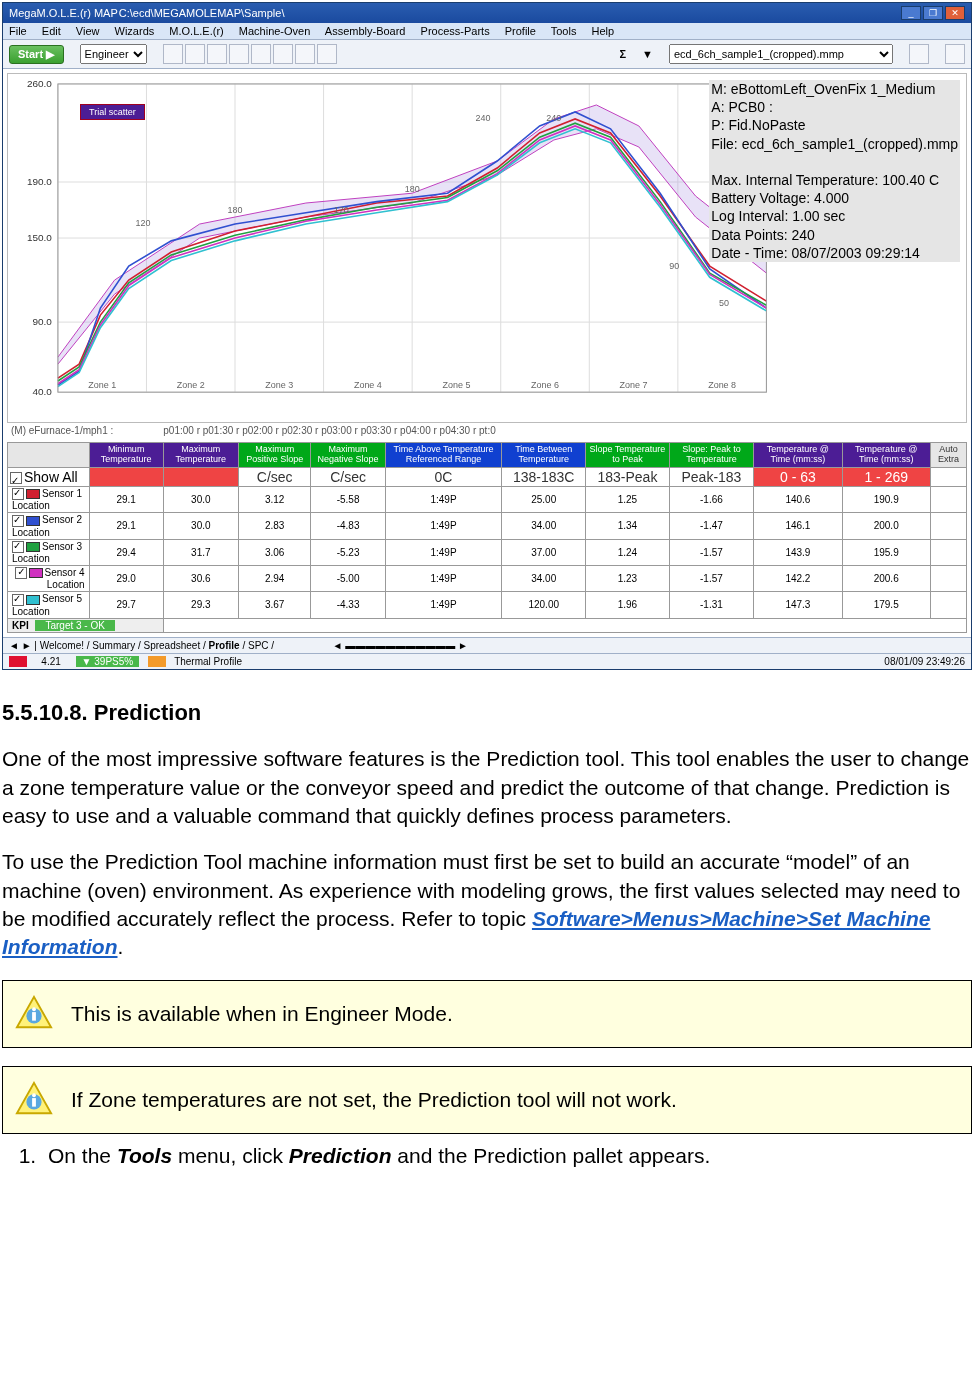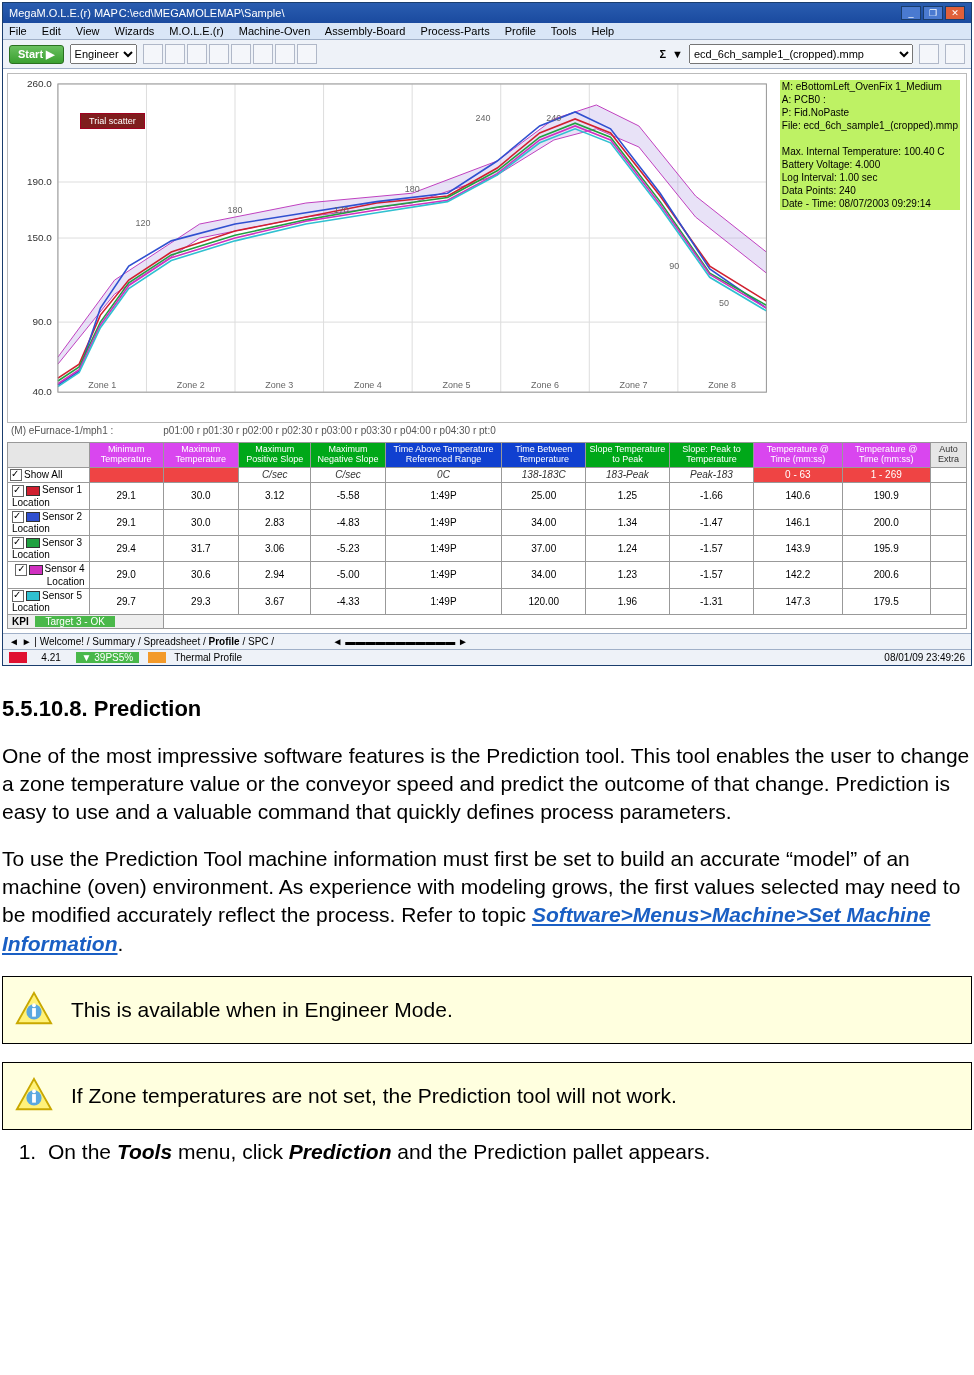--- a/index.html
+++ b/index.html
@@ -41,21 +41,21 @@
     padding: 2px 6px;
     border-bottom: 1px solid #a0b0c8;
   }
   .menu-bar span { margin-right: 12px; }
   .toolbar {
     background: #eef2f8;
     padding: 4px 6px;
     border-bottom: 1px solid #a0b0c8;
     display: flex;
     align-items: center;
-    gap: 6px;
+    gap: 16px;
     font-size: 11px;
     justify-content: space-between;
   }
   .tb-btn {
     background: linear-gradient(#6ac060,#3aa030);
     border: 1px solid #2a7020;
     color: #fff;
     font-weight: bold;
     padding: 2px 8px;
     font-size: 11px;
@@ -81,53 +81,53 @@
     position:relative;
     height:350px;
     background:#fff;
   }
   svg.chart-svg { width:100%; height:100%; display:block; }
   .y-tick { font-size:10px; fill:#333; }
   .zone-lbl { font-size:9px; fill:#666; }
   .legend-box {
     position:absolute;
     top:6px; right:6px;
-    font-size:10px;
-    background:#bef264;
+    font-size:14px;
+    background:#e5e5e5;
     line-height:1.3;
   }
   .legend-box div { white-space:nowrap; padding:0 2px;}
   .redbox {
     position:absolute;
-    top:39px; left:72px;
-    background:#7f1d1d;
+    top:30px; left:72px;
+    background:#4c1d95;
     color:#fff;
     font-size:9px;
     padding:2px 8px;
     border:1px solid #a00020;
   }
   .stats-table {
     font-size:10px;
     width:100%;
     border-collapse:collapse;
     margin-top:4px;
   }
   .stats-table td, .stats-table th {
     border:1px solid #999;
     padding:1px 4px;
     text-align:center;
   }
   .hdr-row td { font-size:9px; color:#fff; padding:2px 2px; line-height:1.1; }
-  .hdr-red { background:#d946ef; }
+  .hdr-red { background:#4c1d95; }
   .hdr-green { background:#00a819; }
   .hdr-blue { background:#1040d0; }
   .hdr-gray { background:#e6e6e6; color:#333 !important; }
-  .sub-row td { font-size:10px; padding:1px 2px; }
+  .sub-row td { font-size:14px; padding:1px 2px; }
   .sub-red { background:#ef4444; color:#fff;}
-  .sub-white { background:#fff; color:#333;font-style:italic;}
+  .sub-white { background:#fff; color:#333;}
   .sens-chk {
     width:12px;height:12px;border:1px solid #666;display:inline-block;vertical-align:middle;background:#fff;margin-right:2px;
   }
   .sens-chk.on::after{content:"✓";font-size:10px;position:relative;top:-2px;}
   .color-box{width:14px;height:10px;display:inline-block;vertical-align:middle;margin-right:2px;border:1px solid #333;}
   .tabs-bottom {
     font-size:10px;
     padding:2px 6px;
     background:#eef2f8;
     border-top:1px solid #a0b0c8;

